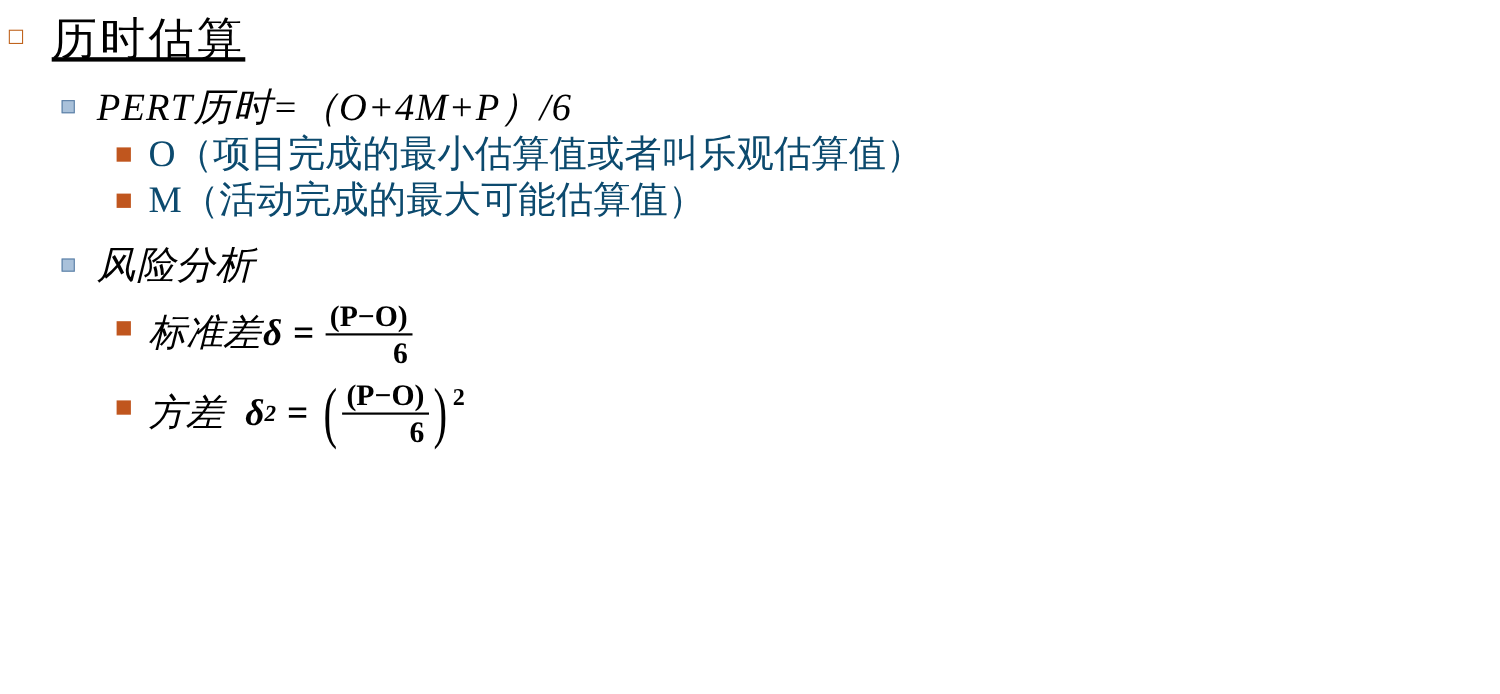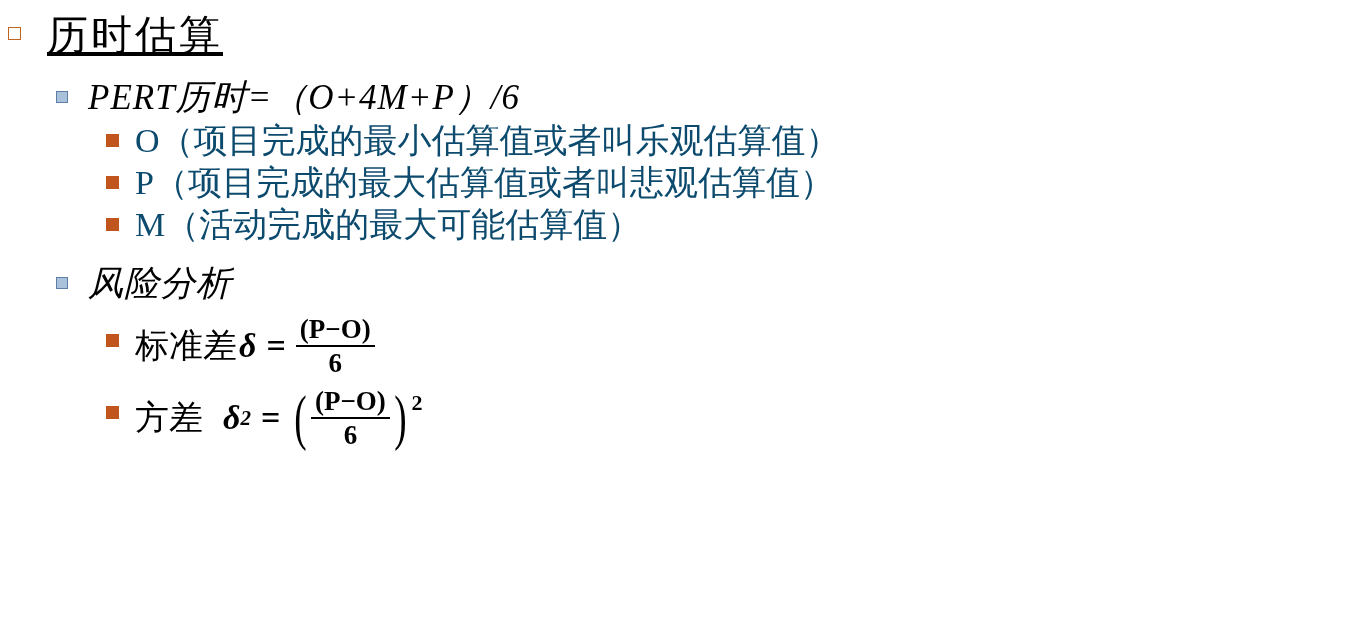--- a/index.html
+++ b/index.html
@@ -106,41 +106,42 @@
   .math-row .bullet { margin-top: 20px; }
   .math-body {
     margin-left: 16px;
     display: flex;
     align-items: center;
     font-size: 34px;
     line-height: 42px;
   }
   .math-label {
     white-space: nowrap;
+    font-style: italic;
   }
   .sym {
     font-style: italic;
     font-weight: bold;
     font-size: 34px;
     padding-left: 2px;
   }
   .sup {
     font-size: 21px;
     vertical-align: super;
     font-style: italic;
     font-weight: bold;
   }
   .eq {
     padding: 0 10px;
     font-weight: bold;
   }
   .frac {
     display: inline-flex;
     flex-direction: column;
-    align-items: center;
+    align-items: flex-end;
     vertical-align: middle;
     font-family: "Liberation Serif", serif;
     font-weight: bold;
   }
   .frac .num {
     font-size: 27px;
     line-height: 30px;
     padding: 0 4px 1px 4px;
     border-bottom: 2px solid #000;
   }
@@ -184,24 +185,20 @@
   <div class="row lvl2-row">
     <span class="bullet lvl2"></span>
     <span class="lvl2-text">PERT历时=（O+4M+P）/6</span>
   </div>
 
   <div class="row lvl3-row">
     <span class="bullet lvl3"></span>
     <span class="lvl3-text">O（项目完成的最小估算值或者叫乐观估算值）</span>
   </div>
 
-  <div class="row lvl3-row">
-    <span class="bullet lvl3"></span>
-    <span class="lvl3-text">P（项目完成的最大估算值或者叫悲观估算值）</span>
-  </div>
 
   <div class="row lvl3-row">
     <span class="bullet lvl3"></span>
     <span class="lvl3-text">M（活动完成的最大可能估算值）</span>
   </div>
 
   <div class="row lvl2-row">
     <span class="bullet lvl2"></span>
     <span class="lvl2-text">风险分析</span>
   </div>

